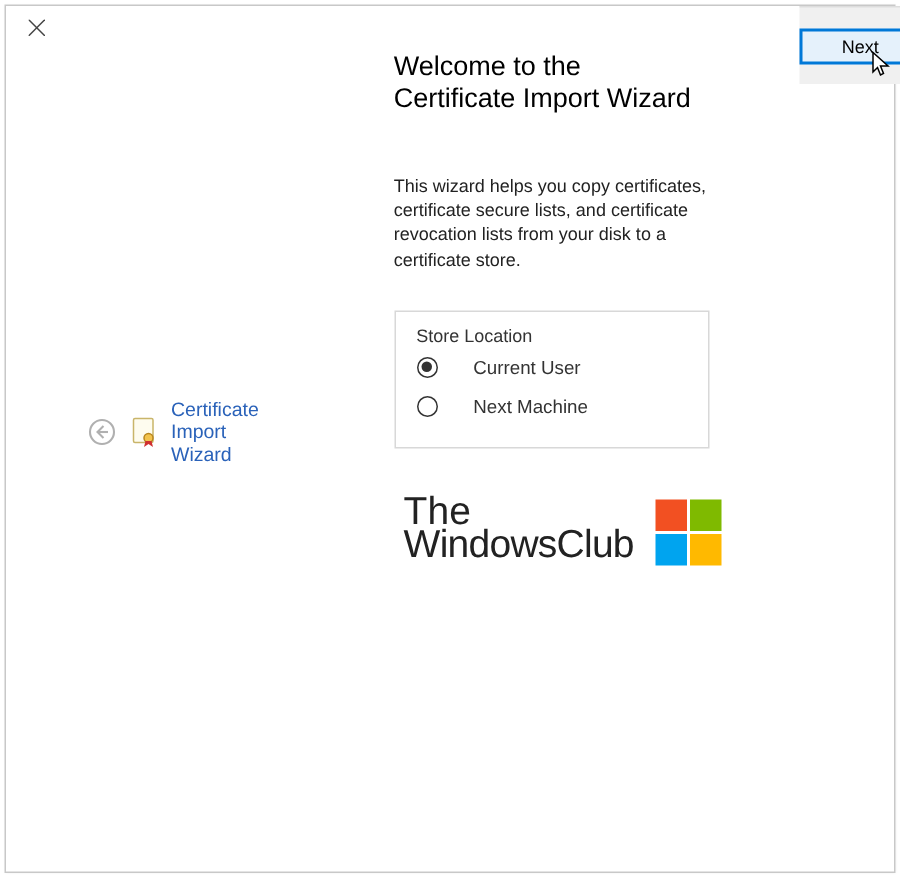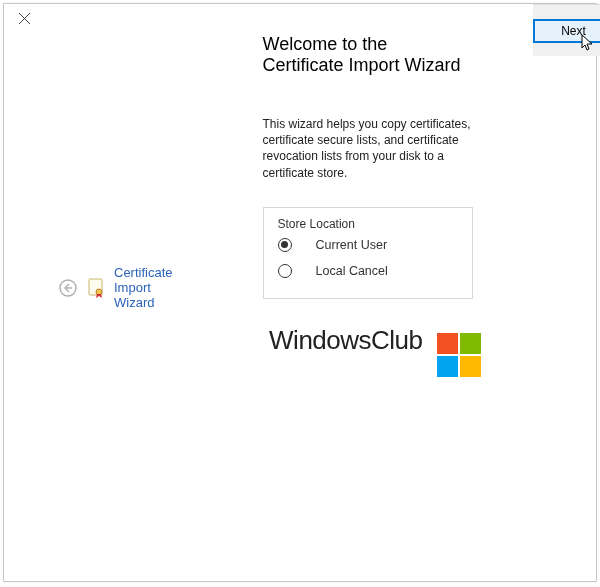--- a/index.html
+++ b/index.html
@@ -212,26 +212,27 @@
     <p class="para">This wizard helps you copy certificates, certificate secure lists, and certificate revocation lists from your disk to a certificate store.</p>
 
     <div class="fieldset">
       <div class="legend">Store Location</div>
       <div class="radio-row">
         <span class="radio checked"></span>
         <span>Current User</span>
       </div>
       <div class="radio-row">
         <span class="radio"></span>
-        <span>Local Cancel</span>
+        <span>Next Machine</span>
       </div>
     </div>
 
 
     <div class="watermark">
+      <div class="top">The</div>
       <div class="bot">WindowsClub</div>
       <div class="logo">
           <div></div>
           <div></div>
           <div></div>
           <div></div>
         </div>
     </div>
   </div>
 

